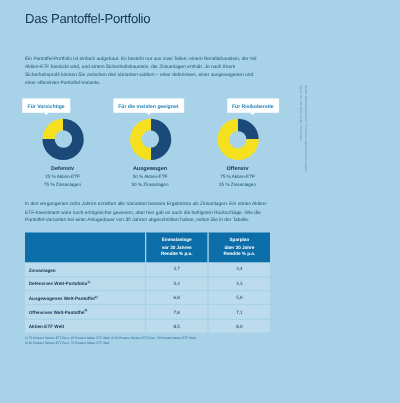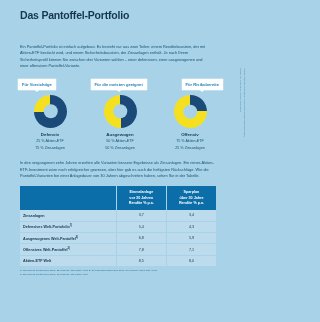--- a/index.html
+++ b/index.html
@@ -8,21 +8,21 @@
     background:#a8d2e8;
     font-family:"Liberation Sans", sans-serif;
     position:relative;
     overflow:hidden;
     color:#1b4a6b;
   }
   .page { position:absolute; inset:0; padding:9px 20px 0 20px; }
 
   .title {
     font-size:10.5px;
-    font-weight:bold;
+    font-weight:normal;
     color:#15364f;
     letter-spacing:-0.2px;
     margin-bottom:23px;
   }
 
   .intro {
     font-size:3.9px;
     line-height:1.62;
     color:#18506f;
     width:190px;

